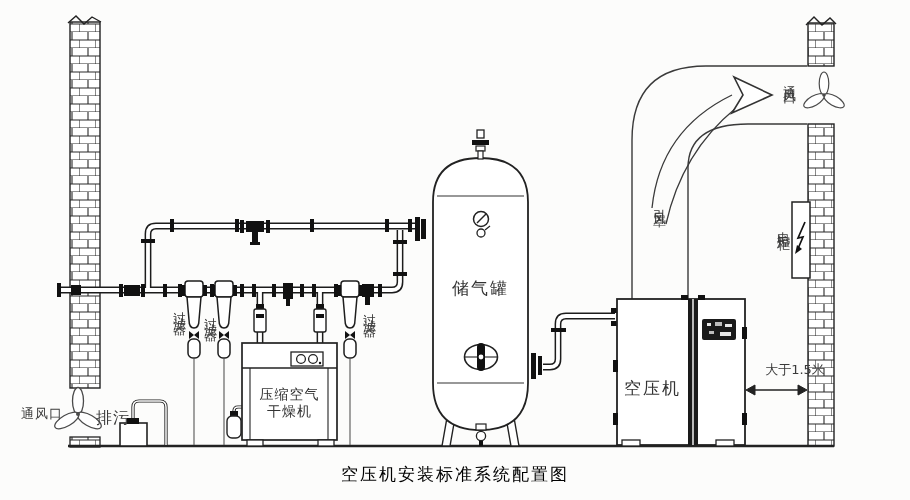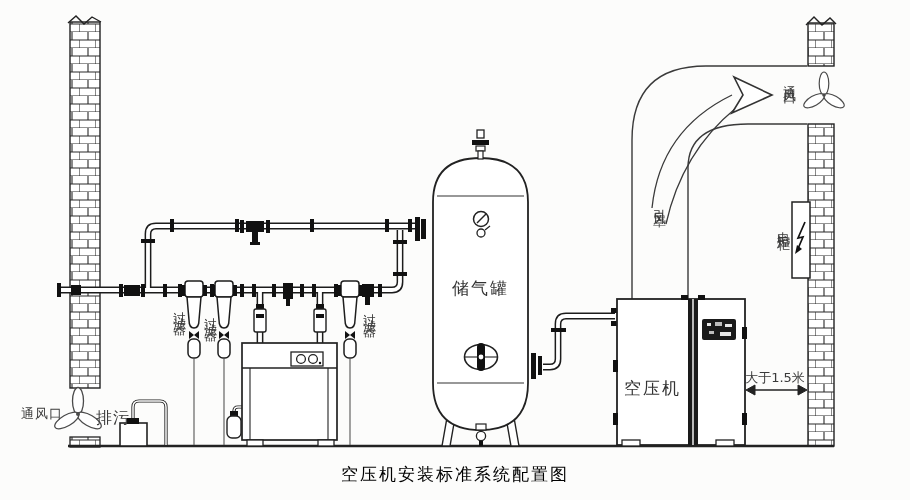--- a/index.html
+++ b/index.html
@@ -277,28 +277,32 @@
 <div class="lbl" style="left:21px;top:405px;font-size:13px;letter-spacing:1px;">通风口</div>
 
 <div class="lbl" style="left:96px;top:408px;font-size:16px;letter-spacing:1px;">排污</div>
 
 <div class="lbl v" style="left:170px;top:301px;font-size:13px;letter-spacing:6px;">过滤器</div>
 
 <div class="lbl v" style="left:201px;top:307px;font-size:13px;letter-spacing:6px;">过滤器</div>
 
 <div class="lbl v" style="left:360px;top:303px;font-size:13px;letter-spacing:6px;">过滤器</div>
 
+<div class="dryer-text">
+  <span>压缩空气</span><br>
+  <span>干燥机</span>
+</div>
 
 <div class="lbl h-center" style="left:433px;top:277px;width:95px;font-size:17px;letter-spacing:2px;color:#333;">储气罐</div>
 
 <div class="lbl h-center" style="left:617px;top:377px;width:71px;font-size:17px;letter-spacing:2px;color:#333;">空压机</div>
 
 <div class="lbl v" style="left:650px;top:199px;font-size:13px;letter-spacing:3px;">引风罩</div>
 
 <div class="lbl v" style="left:780px;top:75px;font-size:13px;letter-spacing:4px;">通风口</div>
 
 <div class="lbl v" style="left:774px;top:221px;font-size:13px;letter-spacing:3px;">电控柜</div>
 
-<div class="lbl h-center" style="left:745px;top:369px;width:60px;font-size:13px;">大于1.5米</div>
+<div class="lbl h-center" style="left:745px;top:361px;width:60px;font-size:13px;padding-left:20px;">大于1.5米</div>
 
 <div class="title">空压机安装标准系统配置图</div>
 
 </div>
 
 </body></html>

